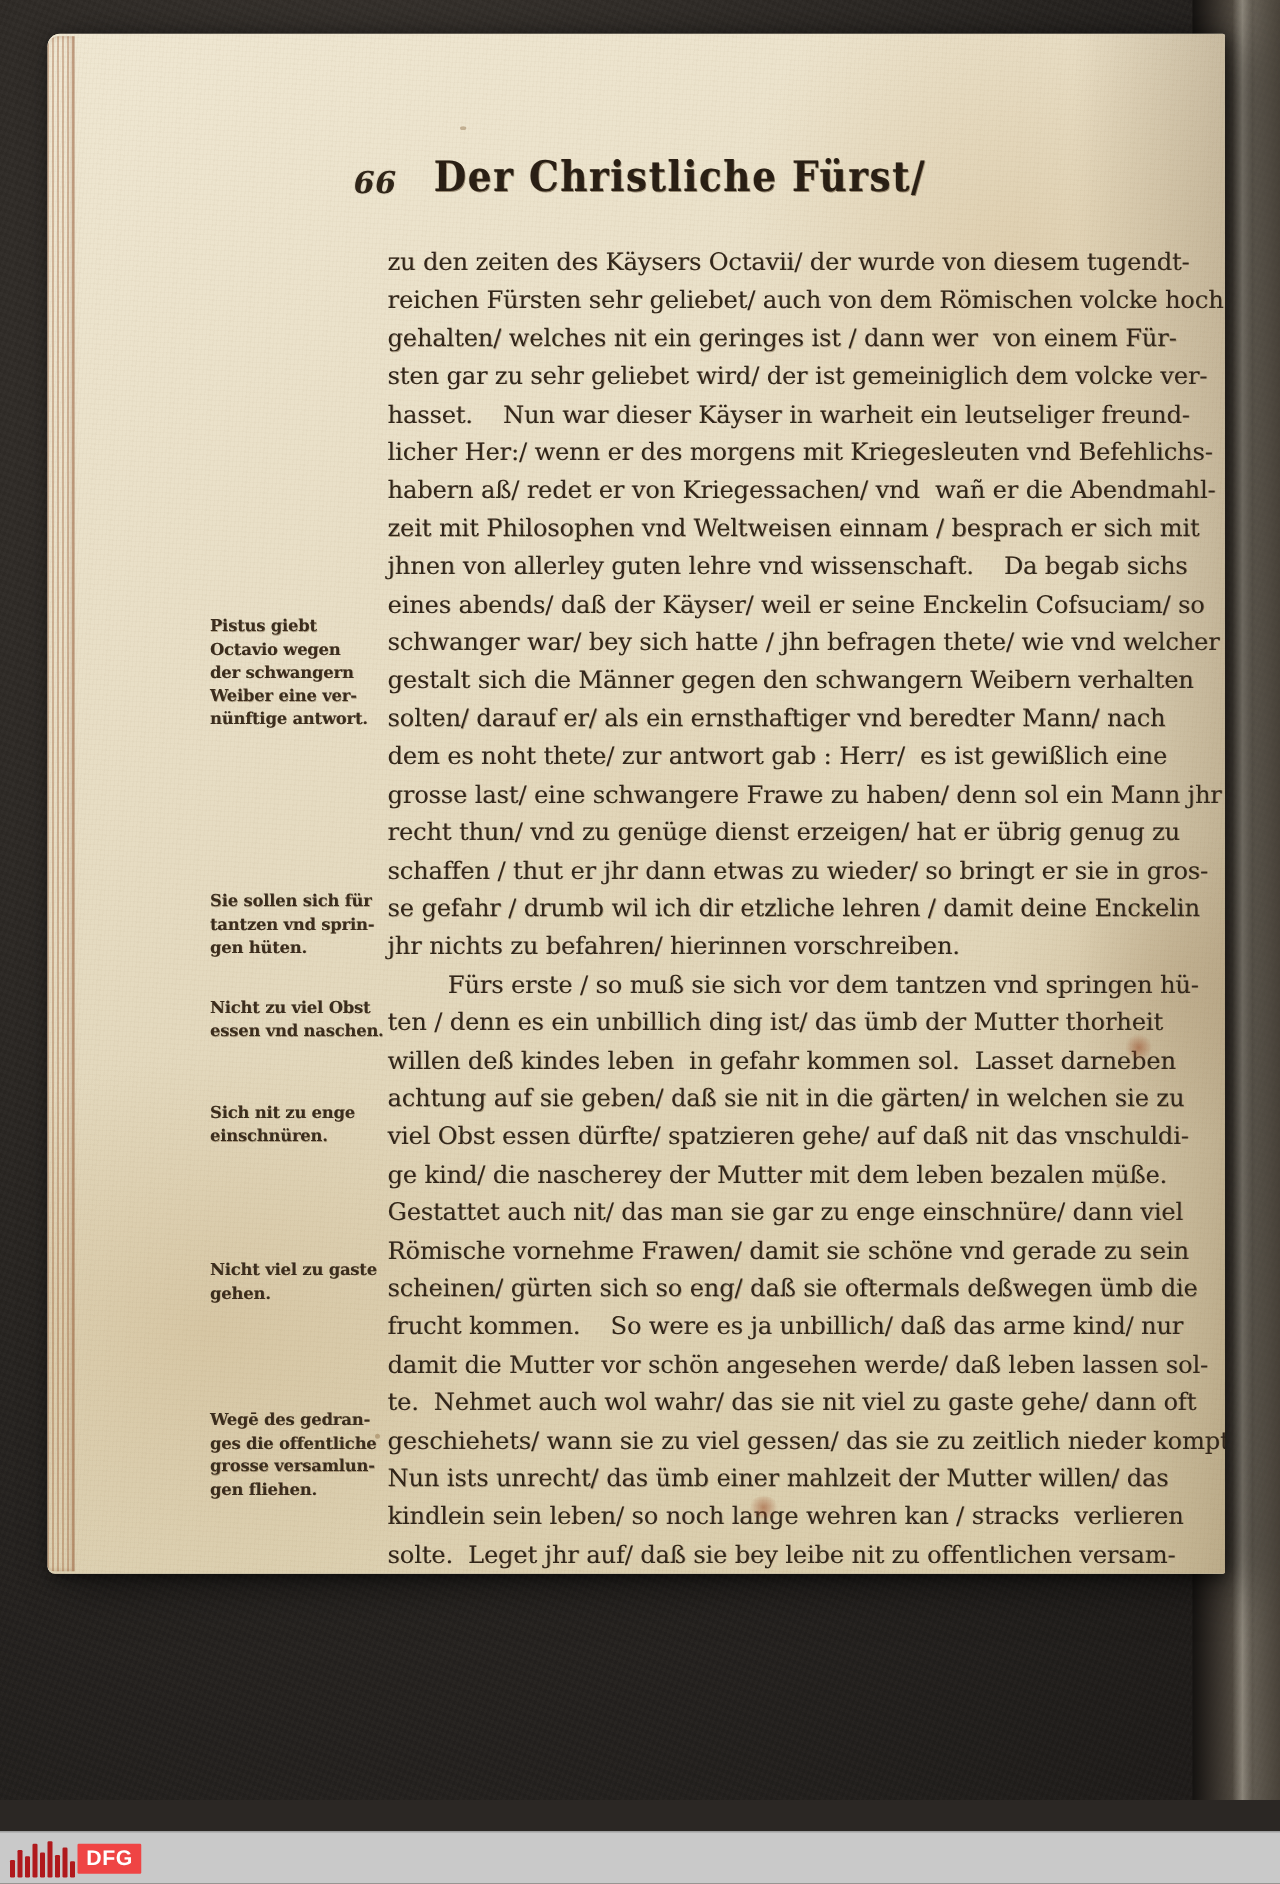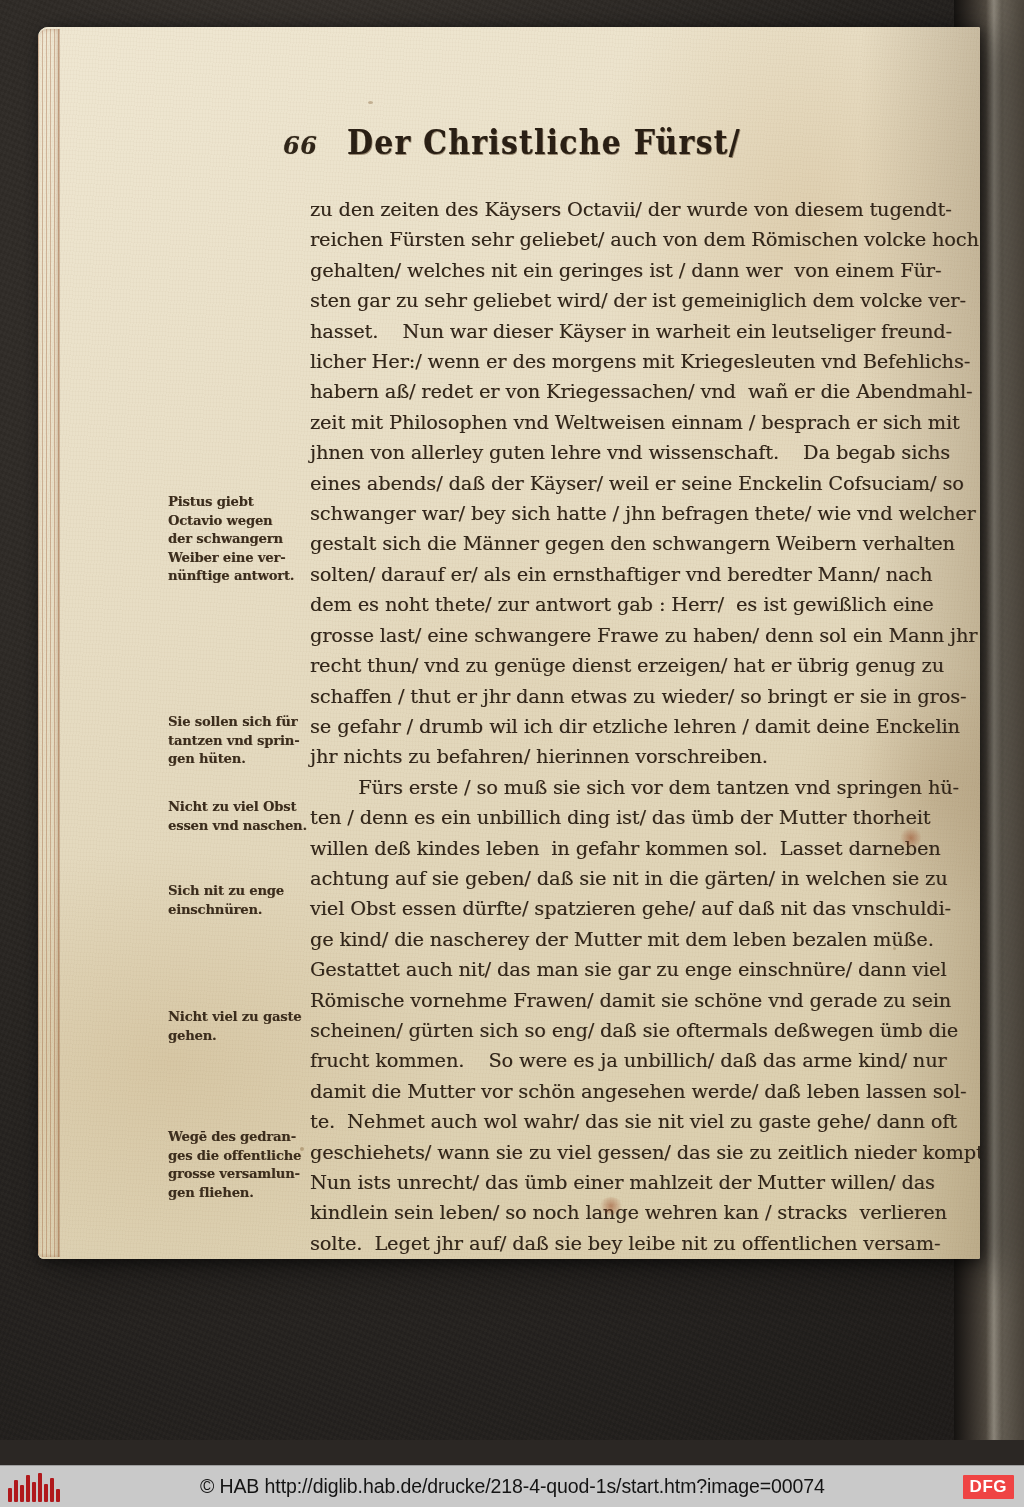--- a/index.html
+++ b/index.html
@@ -332,15 +332,14 @@
     <i style="height:14px"></i>
       <i style="height:22px"></i>
       <i style="height:17px"></i>
     <i style="height:27px"></i>
       <i style="height:20px"></i>
       <i style="height:29px"></i>
     <i style="height:18px"></i>
       <i style="height:24px"></i>
       <i style="height:13px"></i>
   </div>
-  <div id="footer-text">© HAB http://diglib.hab.de/drucke/218-4-quod-1s/start.htm?image=00074</div>
   <div id="dfg-logo">DFG</div>
 </div>
 
 </body></html>

